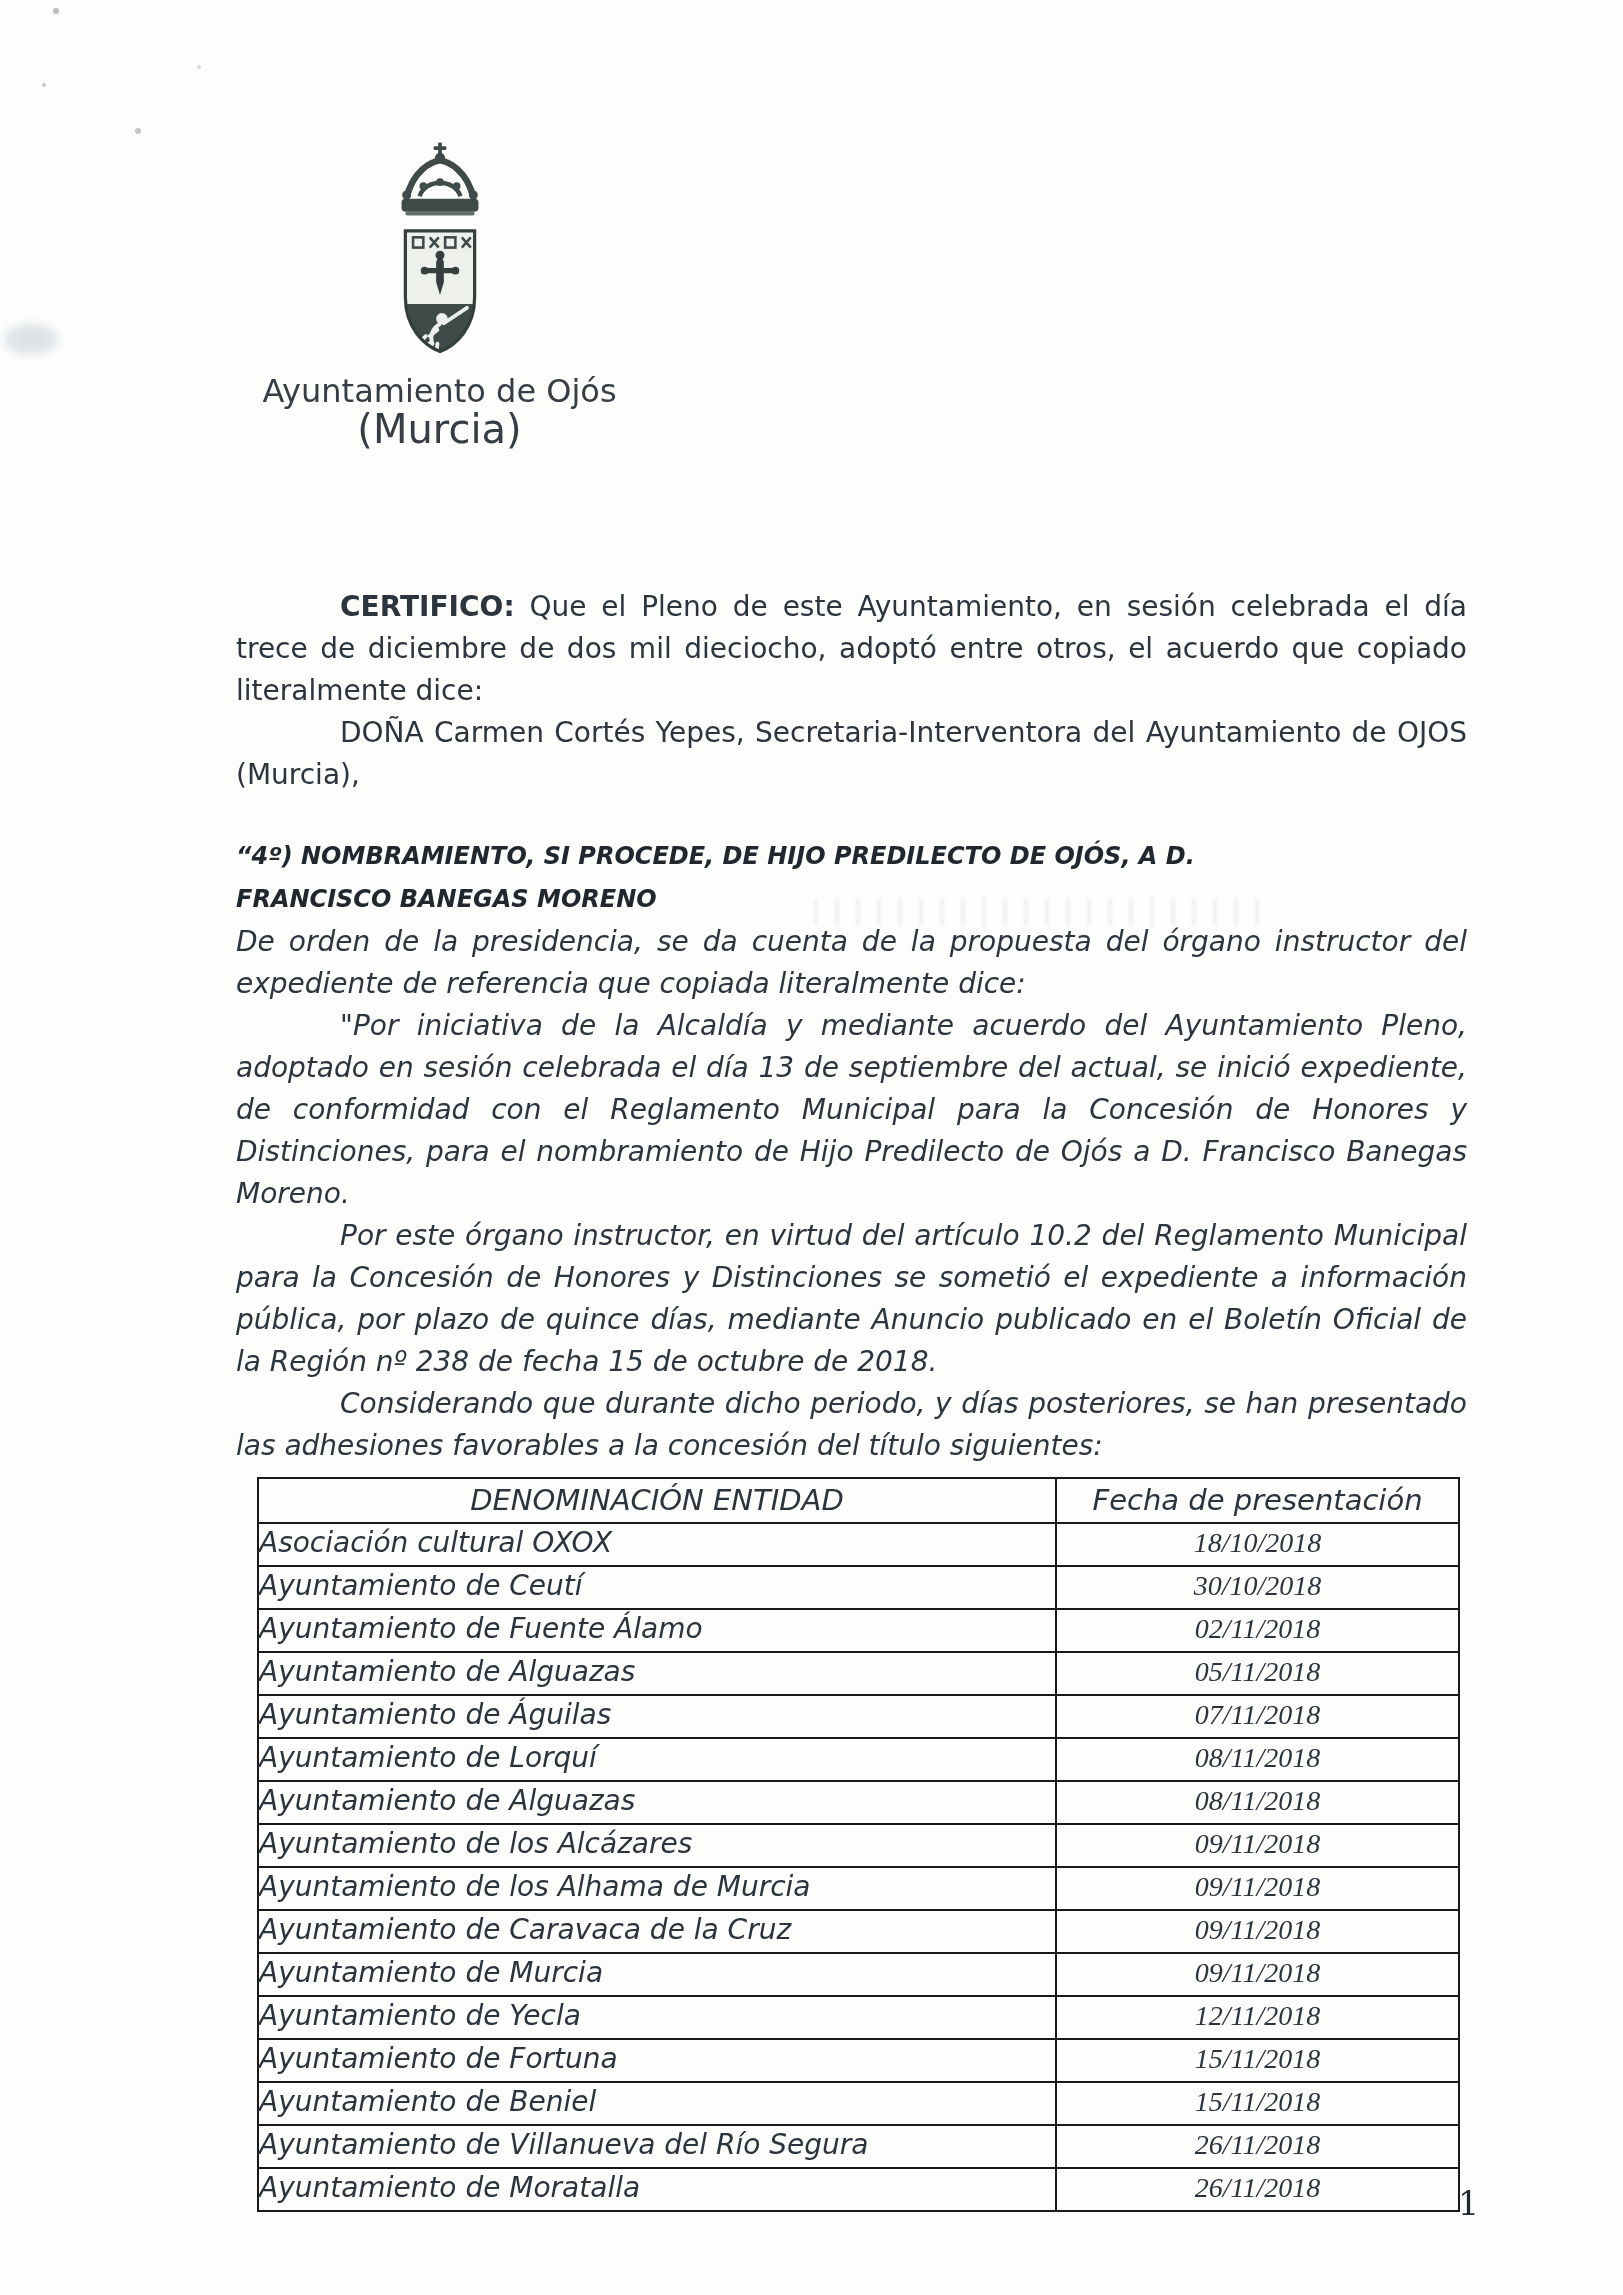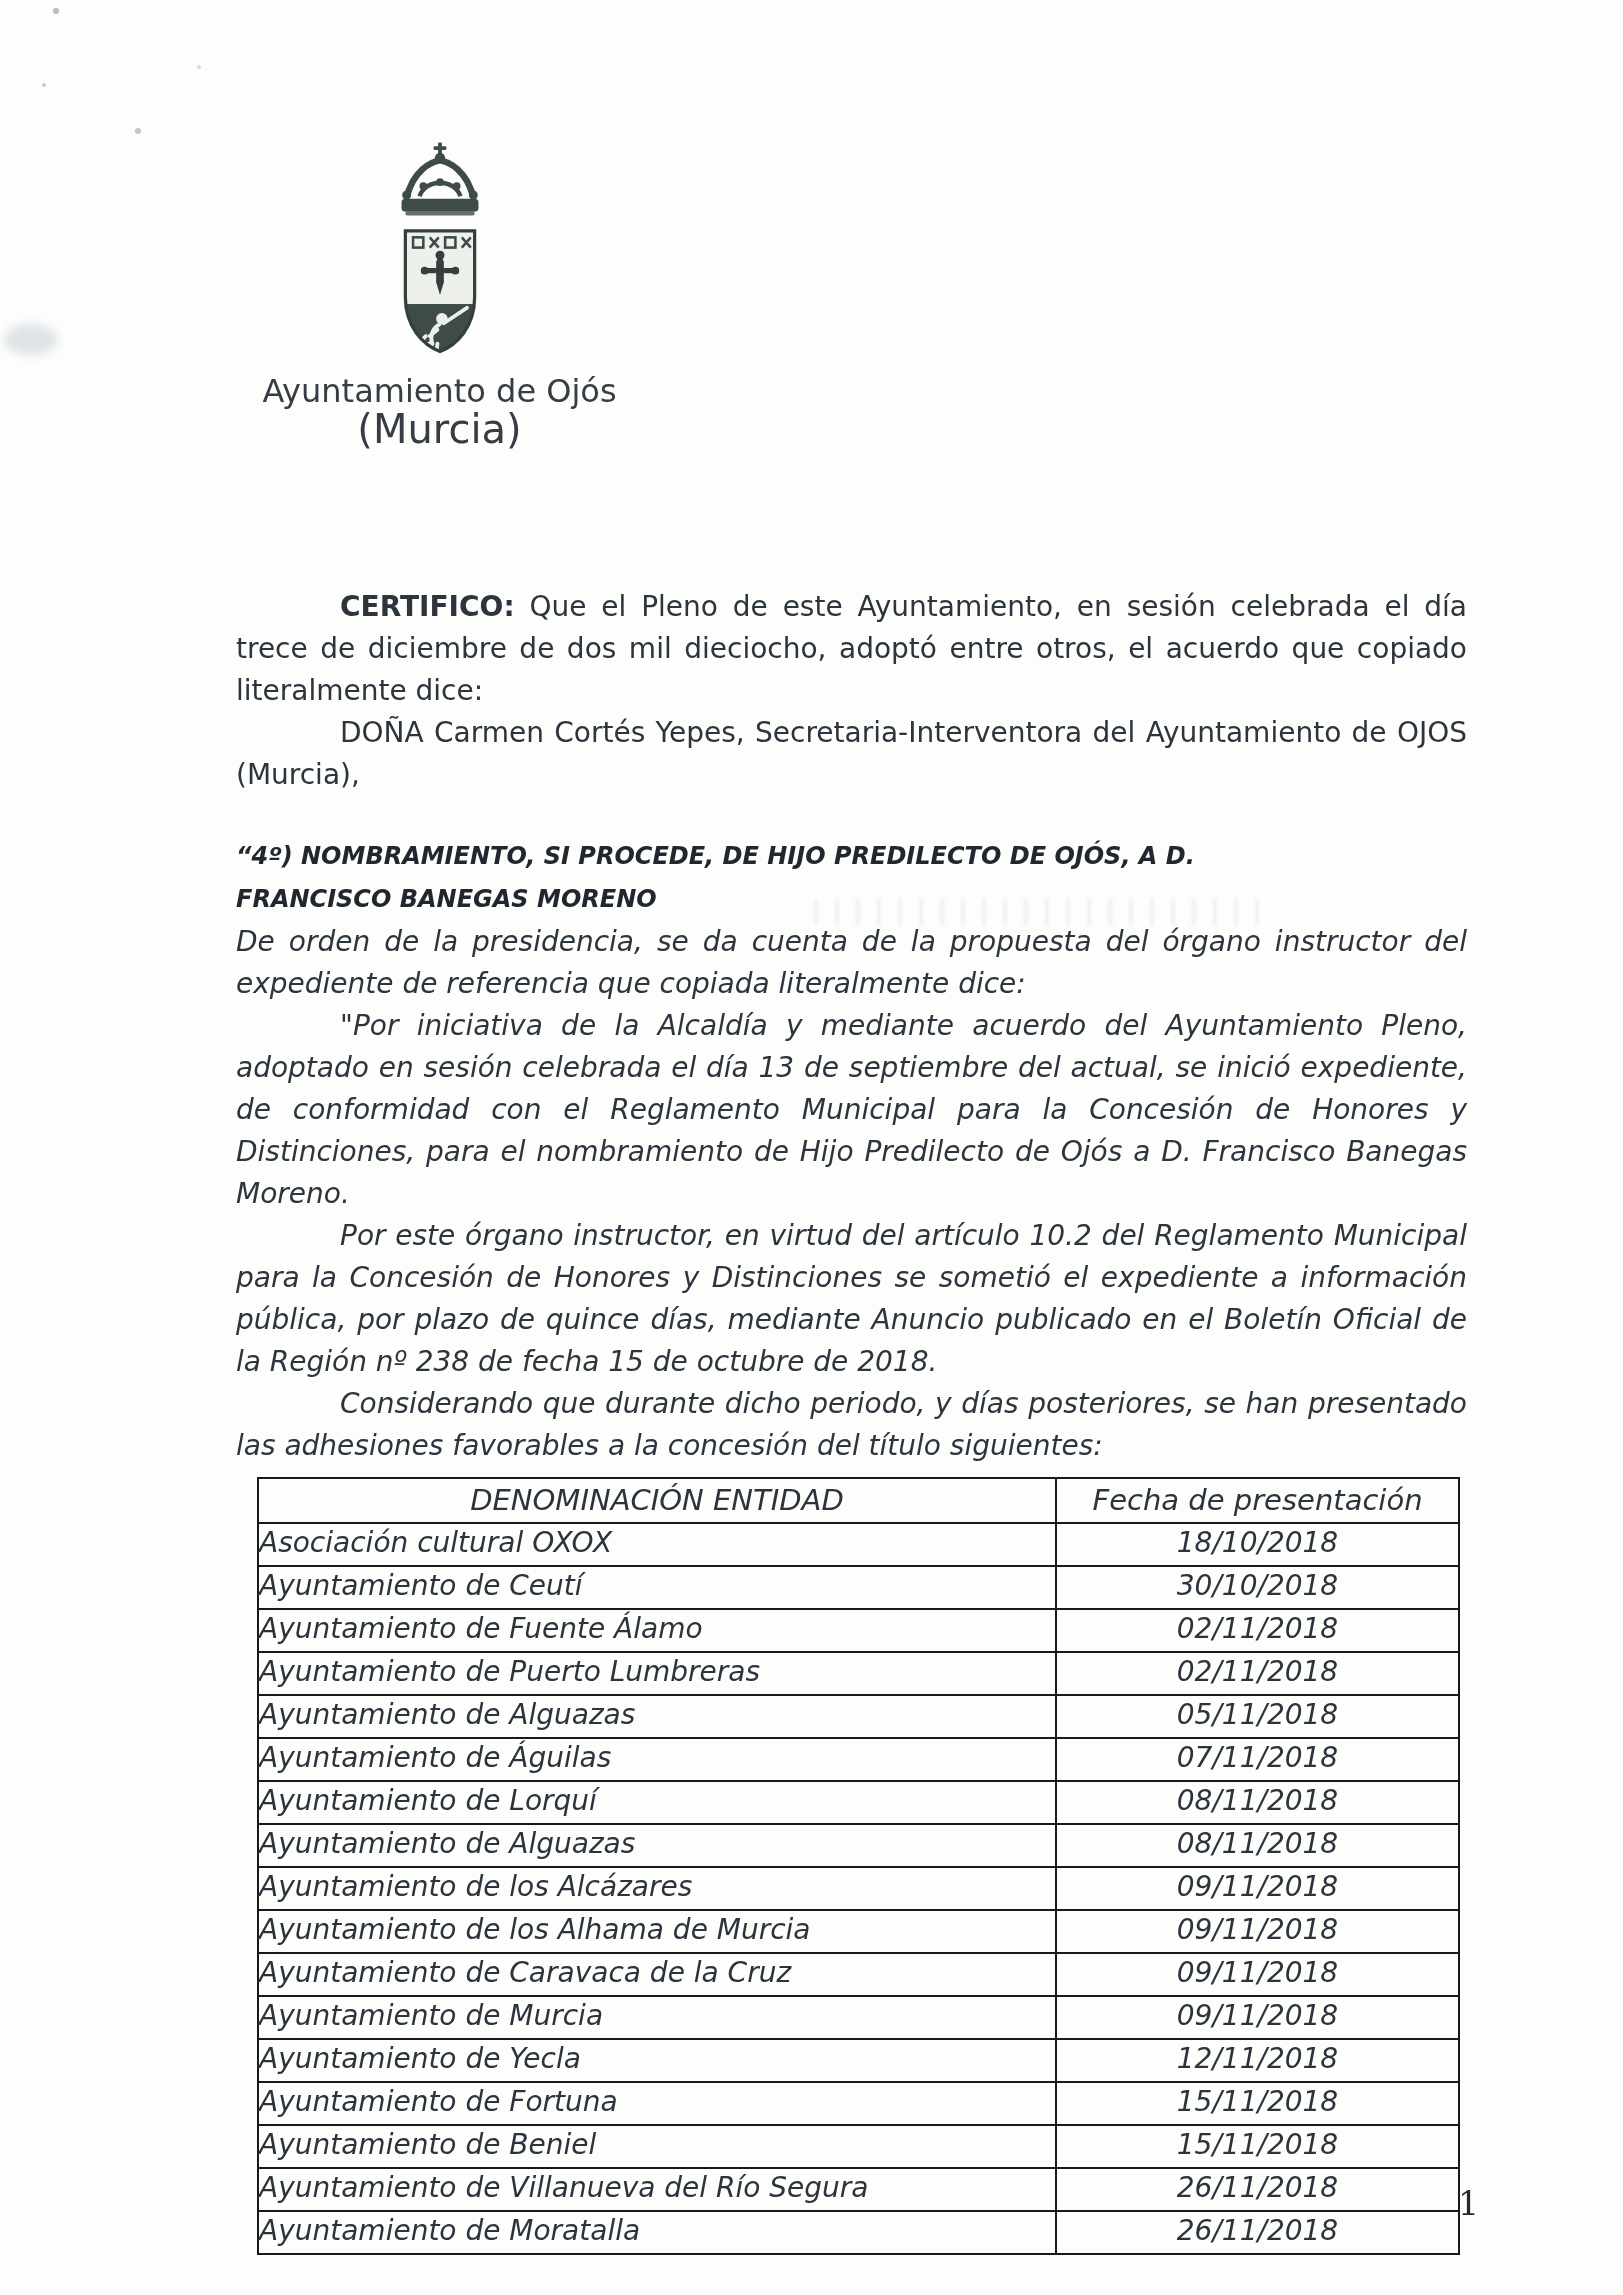--- a/index.html
+++ b/index.html
@@ -43,21 +43,21 @@
     font-size:29px;font-weight:normal;font-style:italic;
     height:43px;text-align:center;vertical-align:middle;
     padding:0;
   }
   table.adh td{
     border:2.1px solid #191919;
     font-size:28px;height:35px;
     padding:0 0 6px 0;vertical-align:bottom;
   }
   td.c-entity{padding-left:15.3px;text-align:left;}
-  td.c-date{text-align:center;}
+  td.c-date{text-align:center;font-family:Liberation Serif, serif;}
   
   .pageno{
     position:absolute;left:1458px;top:2184px;
     font-family:"DejaVu Serif","Liberation Serif",serif;
     font-size:33px;color:#23282e;
   }
   
   .speck{position:absolute;border-radius:50%;background:#6a6f74;}
   .sp1{left:53px;top:8.3px;width:5.6px;height:5.6px;opacity:.45;}
   .sp2{left:42px;top:83px;width:4.2px;height:4.2px;opacity:.35;}
@@ -175,24 +175,20 @@
           </tr>
           <tr>
             <td class="c-entity">Ayuntamiento de Ceutí</td>
             <td class="c-date">30/10/2018</td>
           </tr>
           <tr>
             <td class="c-entity">Ayuntamiento de Fuente Álamo</td>
             <td class="c-date">02/11/2018</td>
           </tr>
           <tr>
-            <td class="c-entity">Ayuntamiento de Puerto Lumbreras</td>
-            <td class="c-date">02/11/2018</td>
-          </tr>
-          <tr>
             <td class="c-entity">Ayuntamiento de Alguazas</td>
             <td class="c-date">05/11/2018</td>
           </tr>
           <tr>
             <td class="c-entity">Ayuntamiento de Águilas</td>
             <td class="c-date">07/11/2018</td>
           </tr>
           <tr>
             <td class="c-entity">Ayuntamiento de Lorquí</td>
             <td class="c-date">08/11/2018</td>

